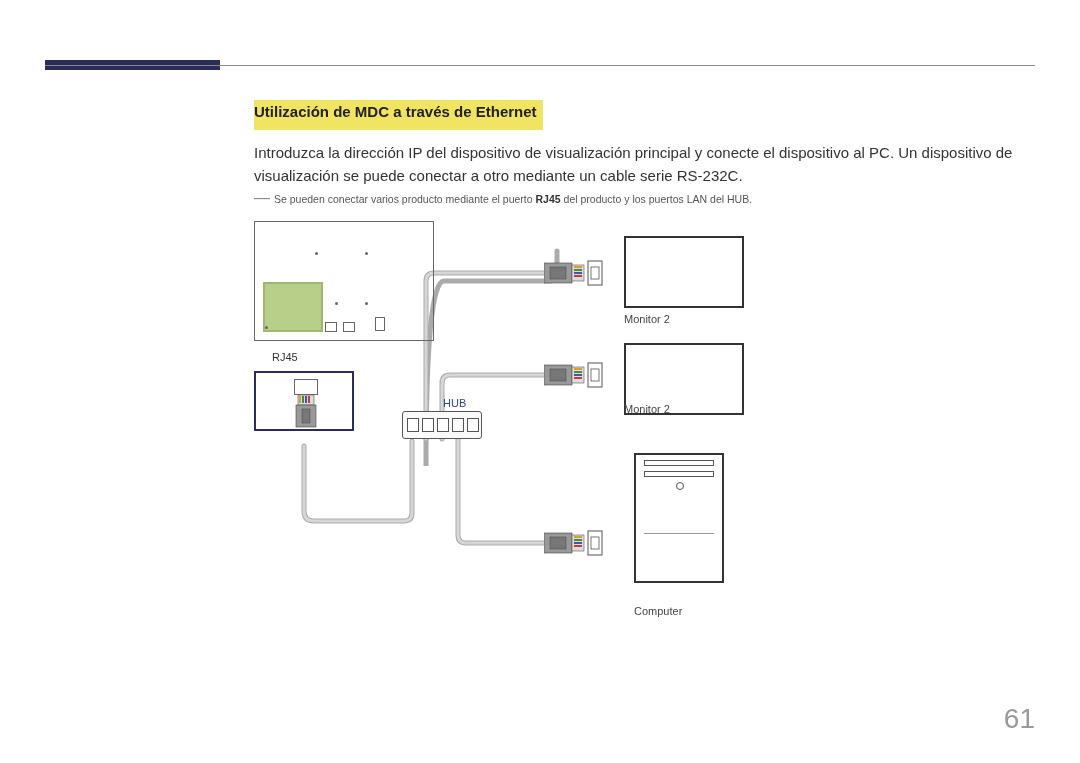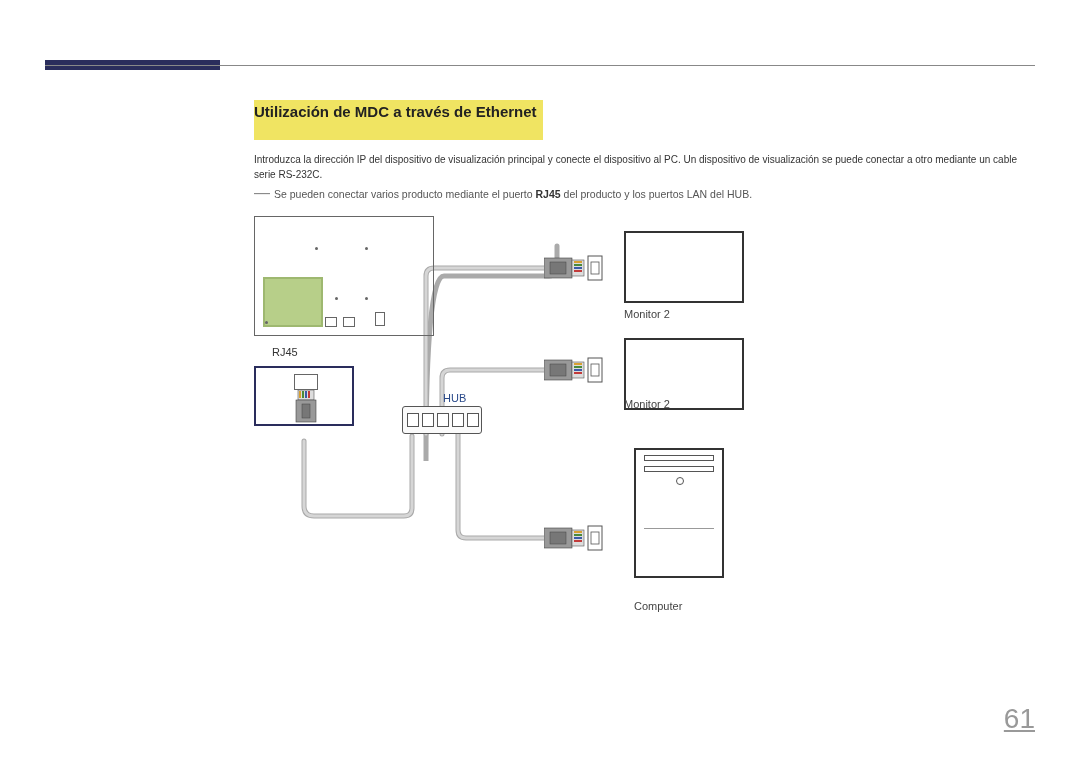--- a/index.html
+++ b/index.html
@@ -31,26 +31,26 @@
     position: absolute;
     top: 100px;
     left: 254px;
     right: 45px;
   }
   .section-title {
     display: inline-block;
     background: #f0e462;
     font-weight: bold;
     font-size: 15px;
-    padding: 3px 6px 20px 0;
+    padding: 3px 6px 10px 0;
     color: #222;
   }
   .intro {
     margin-top: 12px;
-    font-size: 10px;
+    font-size: 15px;
     line-height: 1.5;
     color: #333;
   }
   .subheading {
     margin-top: 24px;
     font-weight: bold;
     font-size: 13px;
     color: #222;
   }
   .note-line {
@@ -144,21 +144,20 @@
   .cable { stroke:#aaa; stroke-width:5; fill:none; stroke-linecap:round; }
   .cable-inner { stroke:#d6d6d6; stroke-width:3; fill:none; stroke-linecap:round;}
 
   .page-number {
     position:absolute;
     right:45px;
     bottom:28px;
     font-size:28px;
     color:#999;
     font-weight:300;
-    text-decoration:underline;
   }
 </style>
 </head>
 <body>
 
 <div class="tab-accent"></div>
 <div class="top-rule"></div>
 
 <div class="content">
   <div class="section-title">Utilización de MDC a través de Ethernet</div>

